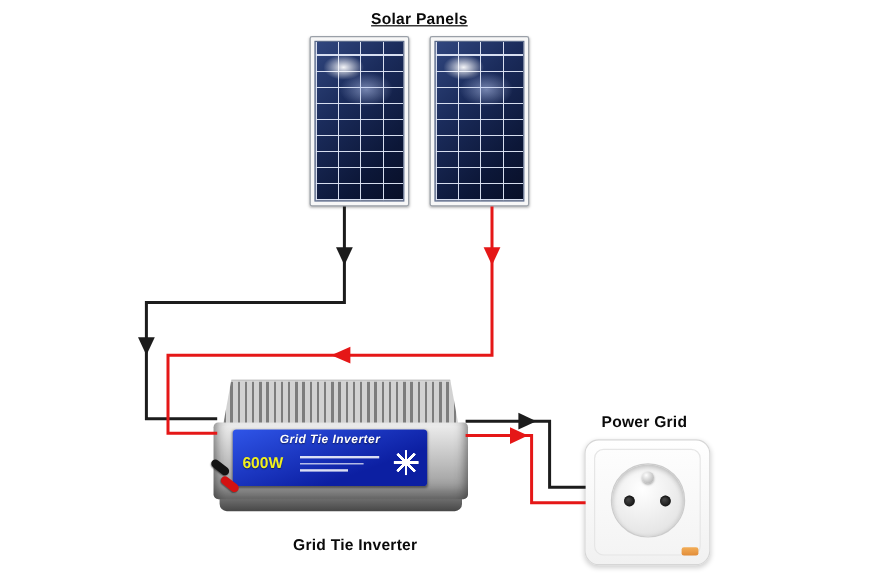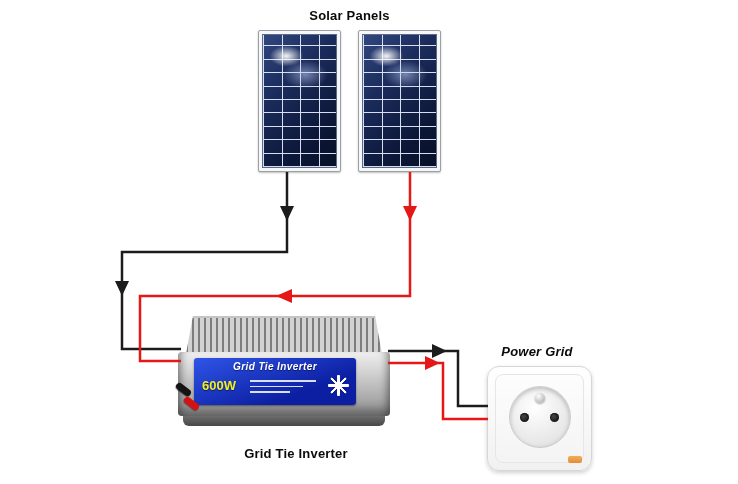--- a/index.html
+++ b/index.html
@@ -100,21 +100,21 @@
     background:linear-gradient(#f2a13c,#e07b18);opacity:.85;
   }
   
   .wires{position:absolute;left:0;top:0;pointer-events:none;z-index:5;}
 </style>
 </head>
 <body>
 
 <div class="stage">
 
-  <div class="diagram-label" style="left:258px;top:8px;width:183px;">Solar Panels</div>
+  <div class="diagram-label" style="left:258px;top:8px;width:183px;text-decoration:underline;">Solar Panels</div>
 
   <div class="panel" style="left:258px;">
     <div class="panel-cells"></div>
   </div>
   <div class="panel" style="left:358px;">
     <div class="panel-cells"></div>
   </div>
 
   <div class="inverter">
     <div class="inv-top"></div>
@@ -129,21 +129,21 @@
           <i></i>
         </div>
       <div class="sun-icon"></div>
     </div>
     <div class="term term-black"></div>
     <div class="term term-red"></div>
   </div>
 
   <div class="diagram-label" style="left:211px;top:446px;width:170px;">Grid Tie Inverter</div>
 
-  <div class="diagram-label" style="left:487px;top:344px;width:100px;font-style:italic;">Power Grid</div>
+  <div class="diagram-label" style="left:487px;top:344px;width:100px;">Power Grid</div>
 
   <div class="outlet">
     <div class="outlet-plate"></div>
     <div class="outlet-recess">
       <div class="earth-pin"></div>
       <div class="outlet-hole hole-left"></div>
       <div class="outlet-hole hole-right"></div>
     </div>
     <div class="brand-mark"></div>
   </div>

